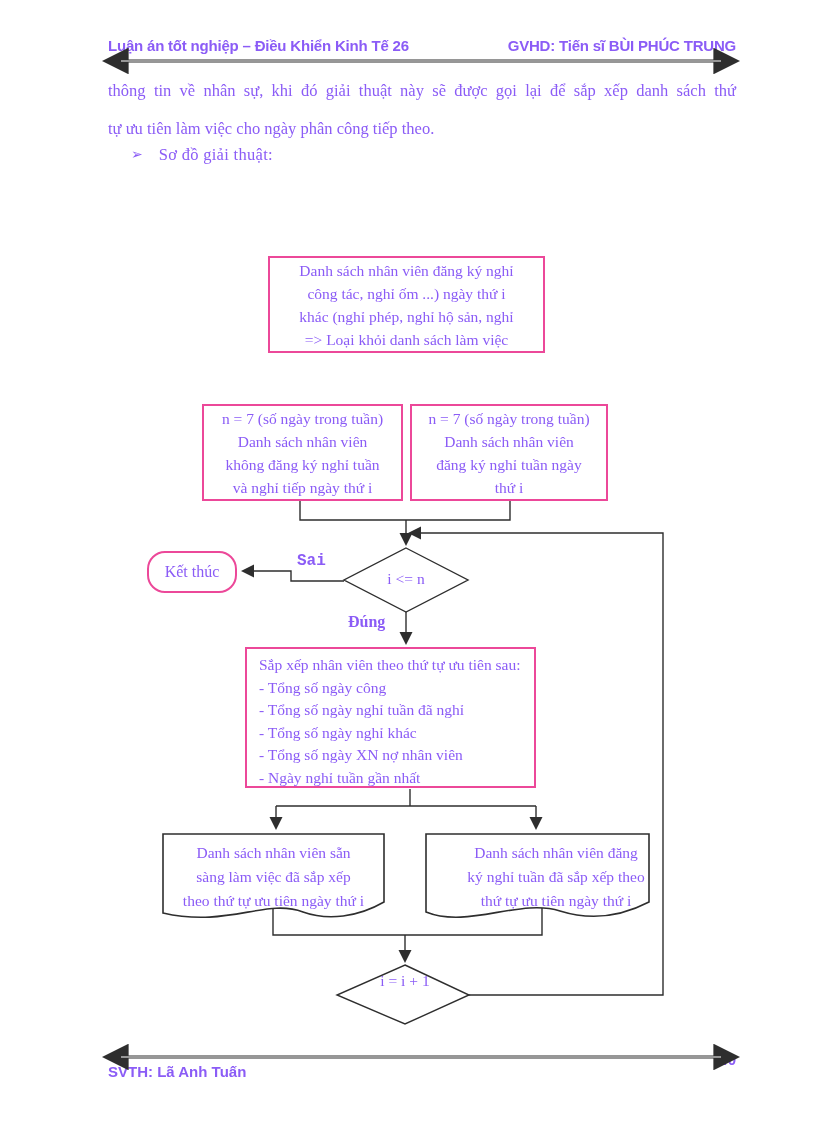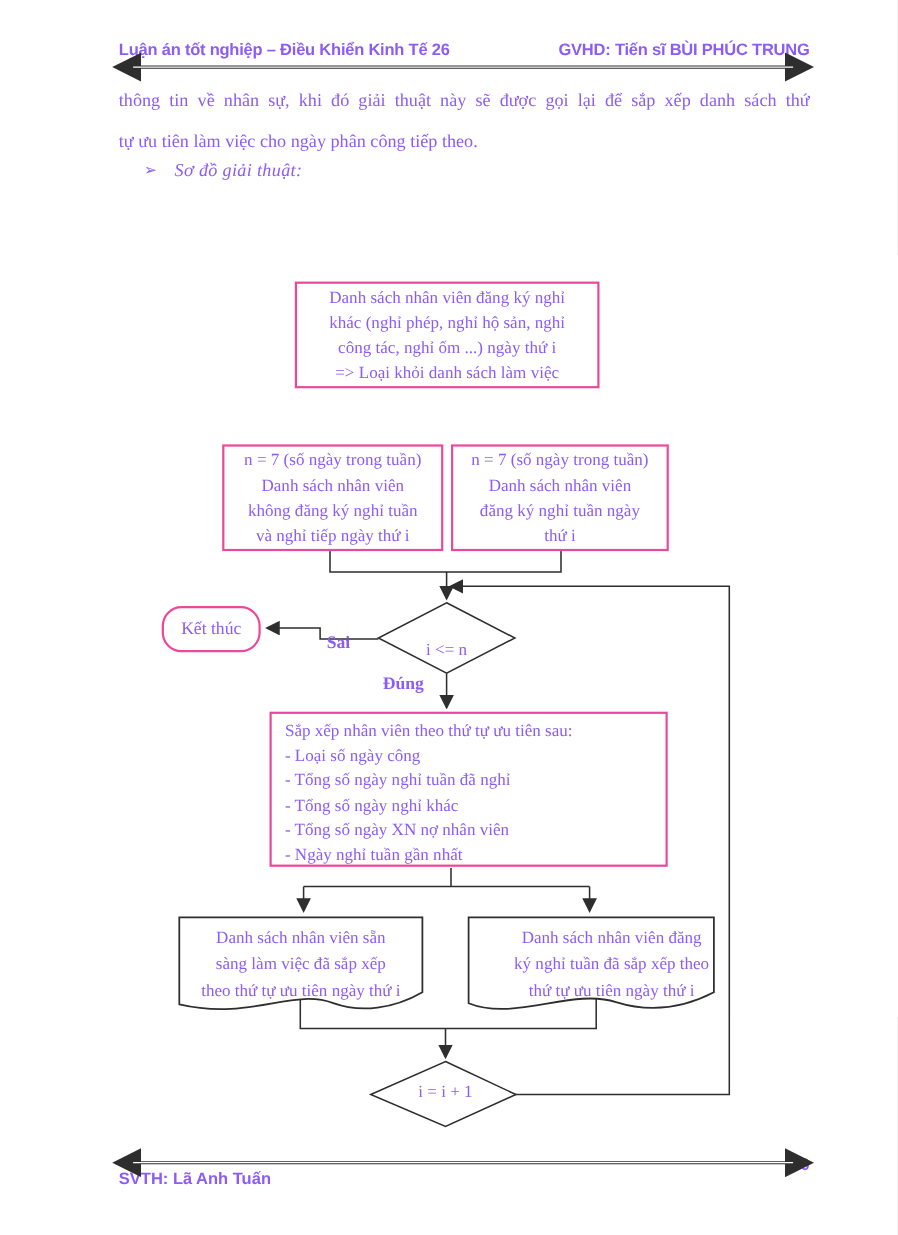--- a/index.html
+++ b/index.html
@@ -8,32 +8,32 @@
     font-family:"Liberation Serif","DejaVu Serif",serif;color:#8b5cf6;
     overflow:hidden;margin:0 auto;
   }
   .abs{position:absolute;}
   .sans{font-family:"Liberation Sans","DejaVu Sans",sans-serif;font-weight:bold;}
   .hdr{font-size:15px;letter-spacing:-0.2px;white-space:nowrap;}
   .para{font-size:16.5px;line-height:38px;width:628px;}
   .para .just{text-align:justify;text-align-last:justify;}
   .bullet-row{font-size:16.5px;}
   .bullet-marker{font-size:14px;position:relative;top:-1px;}
-  .bullet-label{font-style:italic;margin-left:16px;letter-spacing:0.3px;}
+  .bullet-label{margin-left:16px;letter-spacing:0.3px;}
   svg.layer{position:absolute;left:0;top:0;z-index:1;}
   .node{z-index:2;background:#fff;border:2px solid #ec4899;box-sizing:border-box;
         text-align:center;font-size:15.5px;}
   .node .ln{line-height:23px;white-space:nowrap;}
   .overlay-text{z-index:3;background:transparent;text-align:center;font-size:15.5px;}
   .overlay-text .ln{line-height:24px;white-space:nowrap;}
   .terminal{border-radius:18px;font-size:16px;display:flex;align-items:center;justify-content:center;}
   .process{text-align:left;padding:5px 0 0 12px;}
   .process .ln{line-height:22.5px;}
   .blabel{font-weight:bold;font-size:16px;z-index:3;}
-  .dtext{z-index:3;text-align:center;font-size:15.5px;background:transparent;margin-top:12px;}
+  .dtext{z-index:3;text-align:center;font-size:15.5px;background:transparent;}
   .ftr{font-size:15px;white-space:nowrap;}
 </style>
 </head>
 <body>
 
 <div class="page">
 
   <svg class="layer" width="816" height="1123" viewBox="0 0 816 1123">
     <defs>
       <marker id="arrow" viewBox="0 0 10 10" refX="8.5" refY="5" markerWidth="9.5" markerHeight="9.5" orient="auto-start-reverse">
@@ -82,22 +82,22 @@
     <div class="just">thông tin về nhân sự, khi đó giải thuật này sẽ được gọi lại để sắp xếp danh sách thứ</div>
     <div>tự ưu tiên làm việc cho ngày phân công tiếp theo.</div>
   </div>
 
   <div class="abs bullet-row" style="left:131px;top:145px;">
     <span class="bullet-marker">➢</span><span class="bullet-label">Sơ đồ giải thuật:</span>
   </div>
 
   <div class="abs node" style="left:268px;top:256px;width:277px;height:97px;padding-top:1px;">
     <div class="ln">Danh sách nhân viên đăng ký nghỉ</div>
+    <div class="ln">công tác, nghỉ ốm ...) ngày thứ i</div>
     <div class="ln">khác (nghỉ phép, nghỉ hộ sản, nghỉ</div>
-    <div class="ln">công tác, nghỉ ốm ...) ngày thứ i</div>
     <div class="ln">=&gt; Loại khỏi danh sách làm việc</div>
   </div>
 
   <div class="abs node" style="left:202px;top:404px;width:201px;height:97px;padding-top:1px;">
     <div class="ln">n = 7 (số ngày trong tuần)</div>
     <div class="ln">Danh sách nhân viên</div>
     <div class="ln">không đăng ký nghỉ tuần</div>
     <div class="ln">và nghỉ tiếp ngày thứ i</div>
   </div>
 
@@ -105,27 +105,27 @@
     <div class="ln">n = 7 (số ngày trong tuần)</div>
     <div class="ln">Danh sách nhân viên</div>
     <div class="ln">đăng ký nghỉ tuần ngày</div>
     <div class="ln">thứ i</div>
   </div>
 
   <div class="abs node terminal" style="left:147px;top:551px;width:90px;height:42px;">
     <span>Kết thúc</span>
   </div>
 
-  <div class="abs blabel" style="left:297px;top:576px;">Sai</div>
+  <div class="abs blabel" style="left:297px;top:552px;font-family:Liberation Mono, monospace;">Sai</div>
   <div class="abs blabel" style="left:348px;top:613px;">Đúng</div>
   <div class="abs dtext" style="left:350px;top:570px;width:112px;">i &lt;= n</div>
 
-  <div class="abs node process" style="left:245px;top:647px;width:362px;height:141px;">
+  <div class="abs node process" style="left:245px;top:647px;width:291px;height:141px;">
     <div class="ln">Sắp xếp nhân viên theo thứ tự ưu tiên sau:</div>
-    <div class="ln">- Loại số ngày công</div>
+    <div class="ln">- Tổng số ngày công</div>
     <div class="ln">- Tổng số ngày nghỉ tuần đã nghỉ</div>
     <div class="ln">- Tổng số ngày nghỉ khác</div>
     <div class="ln">- Tổng số ngày XN nợ nhân viên</div>
     <div class="ln">- Ngày nghỉ tuần gần nhất</div>
   </div>
 
   <div class="abs overlay-text" style="left:166px;top:841px;width:215px;">
     <div class="ln">Danh sách nhân viên sẵn</div>
     <div class="ln">sàng làm việc đã sắp xếp</div>
     <div class="ln">theo thứ tự ưu tiên ngày thứ i</div>

